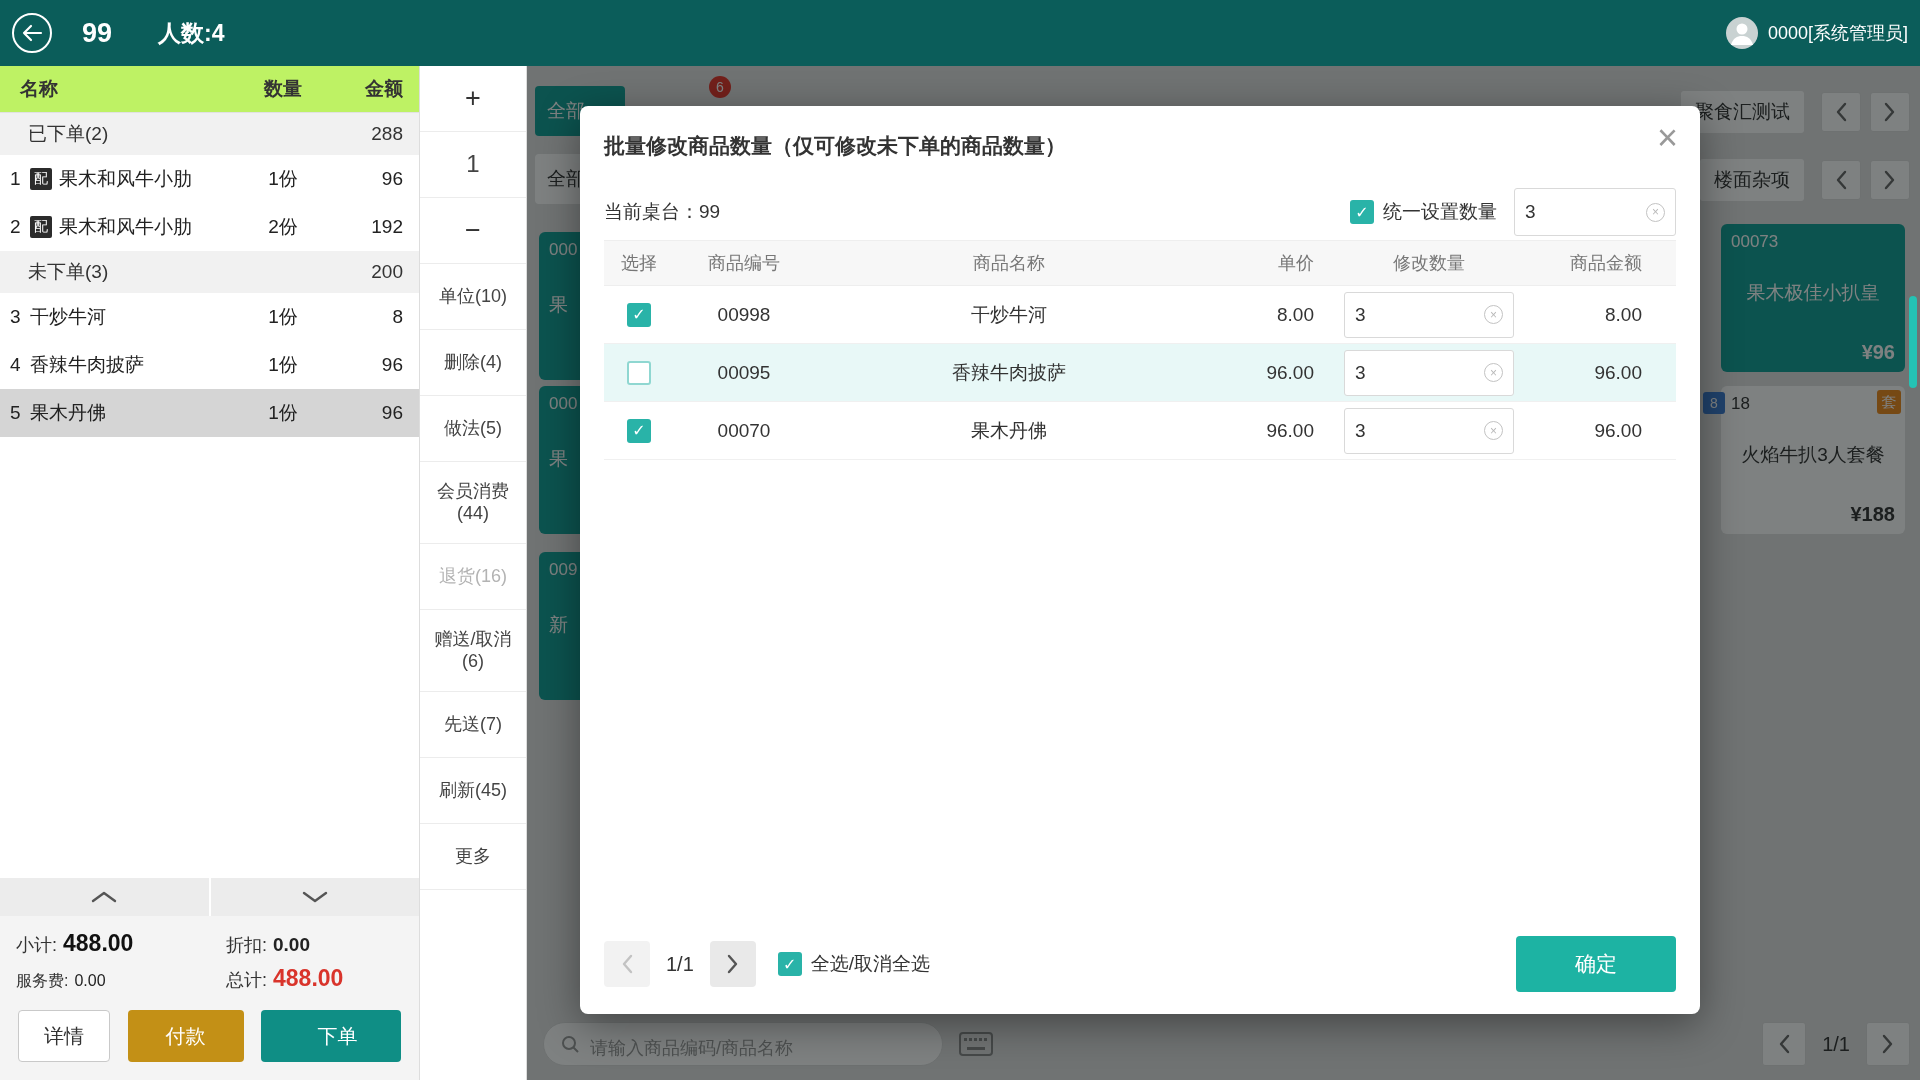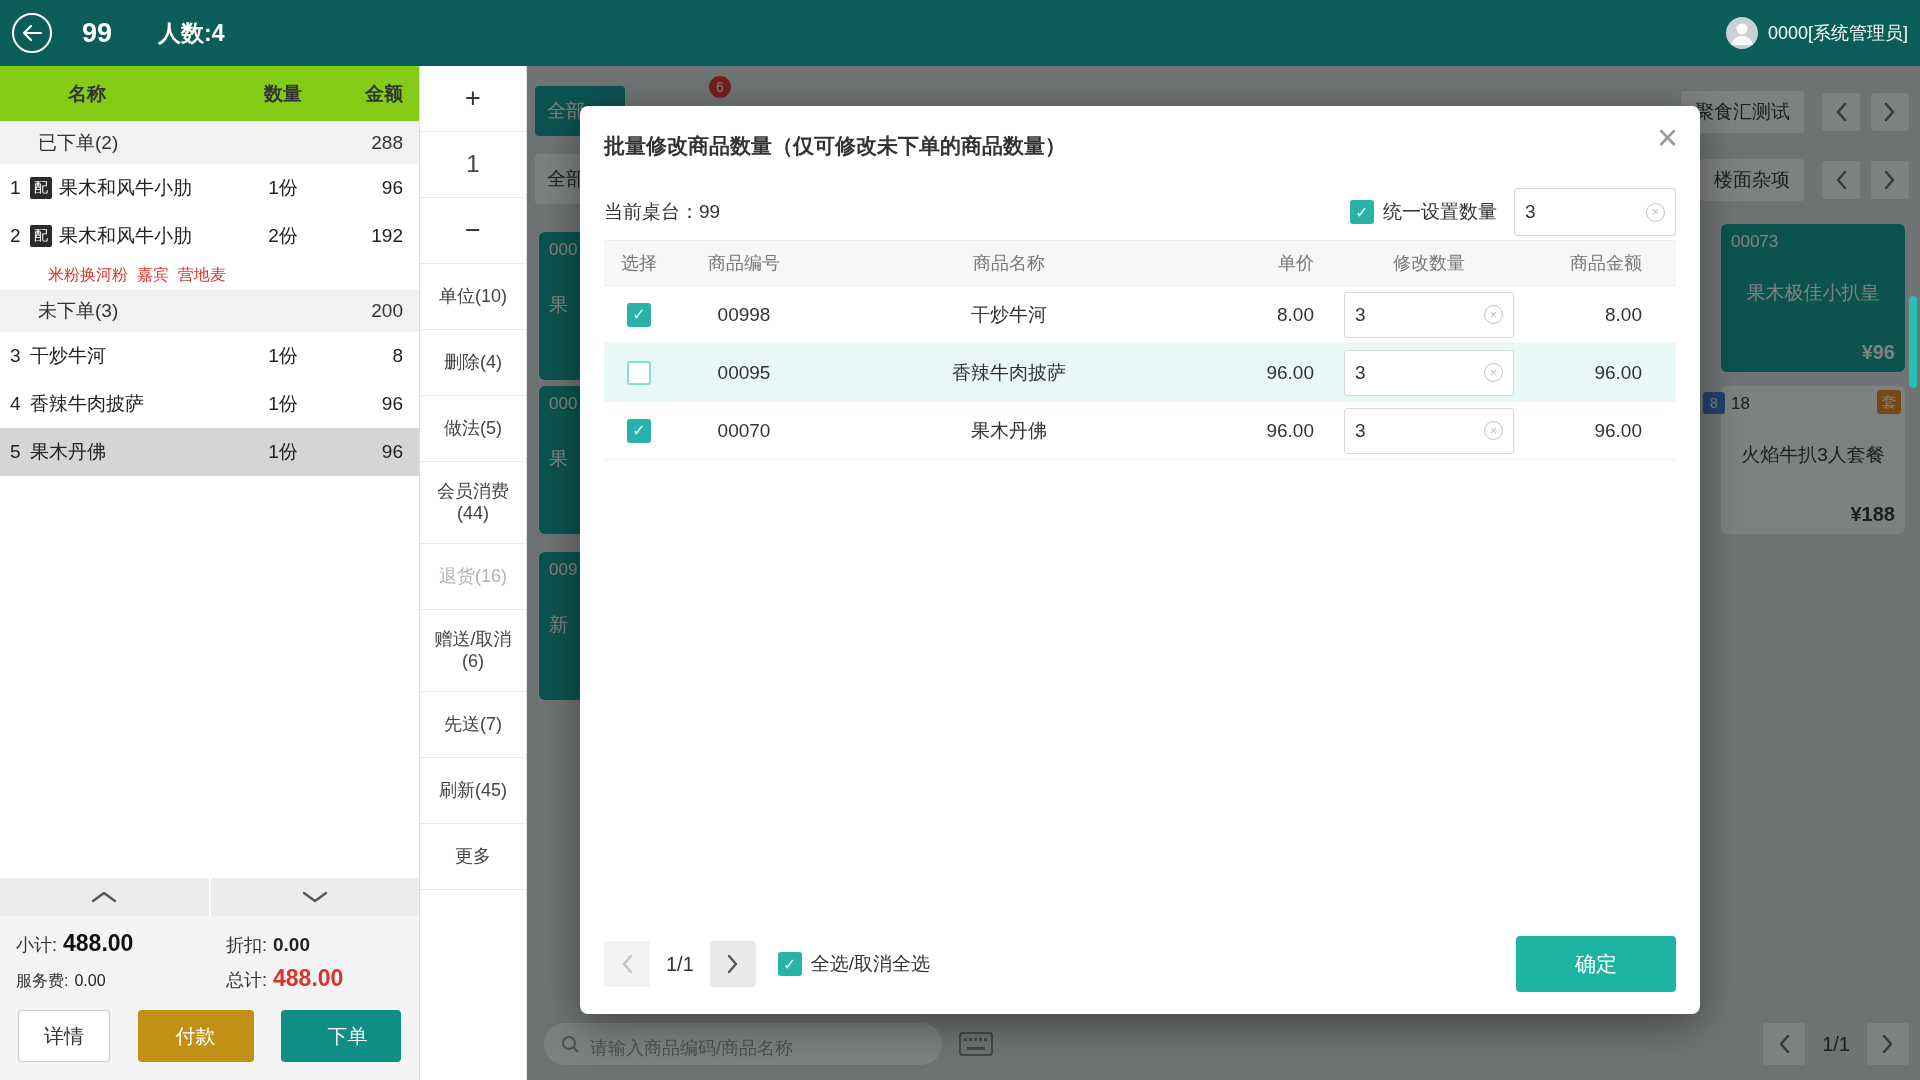--- a/index.html
+++ b/index.html
@@ -13,28 +13,28 @@
   .back-btn { width:40px; height:40px; border:2px solid #fff; border-radius:50%;
               display:flex; align-items:center; justify-content:center; margin-right:30px; cursor:pointer; }
   .tbl-no { font-size:27px; font-weight:bold; margin-right:46px; }
   .people { font-size:23px; font-weight:bold; }
   .tb-spacer { flex:1; }
   .user { display:flex; align-items:center; gap:10px; font-size:18px; cursor:pointer; }
 
   
   .left-panel { position:absolute; top:66px; left:0; width:420px; bottom:0; background:#f5f5f5;
                 display:flex; flex-direction:column; border-right:1px solid #ddd; }
-  .op-header { height:56px; background:#84cc16; border-bottom:1px solid #e2e2e2;
-               display:flex; align-items:center; font-size:19px; font-weight:bold; color:#333;padding-left:48px; }
+  .op-header { height:47px; background:#bef264; border-bottom:1px solid #e2e2e2;
+               display:flex; align-items:center; font-size:19px; font-weight:bold; color:#333; }
   .oph-name { flex:1; padding-left:20px; }
   .oph-qty { width:100px; text-align:center; }
   .oph-amt { width:86px; text-align:right; padding-right:16px; }
   .op-list { flex:1; background:#fff; overflow:hidden; }
   .o-group { height:42px; background:#f1f1f1; display:flex; align-items:center; font-size:19px; color:#333; }
-  .o-group .g-label { flex:1; padding-left:38px; }
+  .o-group .g-label { flex:1; padding-left:28px; }
   .o-group .g-amt { width:86px; text-align:right; padding-right:16px; }
   .o-row { min-height:48px; display:flex; align-items:center; font-size:19px; color:#222;
            background:#fff; cursor:pointer; }
   .o-row.selected { background:#d5d5d5; }
   .o-idx { width:30px; padding-left:10px; }
   .o-tag { width:22px; height:22px; background:#2b2b2b; color:#fff; font-size:14px;
            display:inline-flex; align-items:center; justify-content:center; border-radius:2px; margin-right:7px; }
   .o-name { flex:1; }
   .o-qty { width:100px; text-align:center; }
   .o-amt { width:86px; text-align:right; padding-right:16px; }
@@ -52,21 +52,21 @@
   .s-label.sm { font-size:16px; }
   .s-val { font-size:19px; font-weight:bold; color:#222; }
   .s-val.sm { font-size:16px; font-weight:normal; }
   .s-big { font-size:23px; font-weight:bold; color:#111; }
   .s-big.red { color:#d9342b; }
   .op-buttons { display:flex; justify-content:space-between; padding:12px 18px 18px 18px; }
   .op-buttons button { height:52px; font-size:20px; border-radius:4px; border:none; cursor:pointer;
                        font-family:inherit; }
   .btn-detail { width:92px; background:#fff; border:1px solid #c9c9c9 !important; color:#333; }
   .btn-pay { width:116px; background:#c39016; color:#fff; }
-  .btn-order { width:120px; background:#0f8e85; color:#fff;padding-left:13px; }
+  .btn-order { width:140px; background:#0f8e85; color:#fff;padding-left:13px; }
 
   
   .action-menu { position:absolute; top:66px; left:420px; width:107px; bottom:0; background:#fff;
                  border-right:1px solid #ddd; }
   .menu-item { height:66px; border-bottom:1px solid #ececec; display:flex; align-items:center;
                justify-content:center; font-size:18px; color:#444; text-align:center; cursor:pointer;
                padding:0 6px; flex-wrap:wrap; line-height:1.2; }
   .menu-item.tall { height:82px; }
   .menu-item.big { font-size:27px; color:#333; }
   .menu-item.num { font-size:24px; }
@@ -209,21 +209,20 @@
         <span class="o-qty">1份</span>
         <span class="o-amt">96</span>
       </div>
       <div class="o-row">
         <span class="o-idx">2</span>
         <span class="o-tag">配</span>
         <span class="o-name">果木和风牛小肋</span>
         <span class="o-qty">2份</span>
         <span class="o-amt">192</span>
       </div>
-      <div class="o-note">米粉换河粉  嘉宾  营地麦</div>
       <div class="o-group">
         <span class="g-label">未下单(3)</span>
         <span class="g-amt">200</span>
       </div>
       <div class="o-row">
         <span class="o-idx">3</span>
         <span class="o-name">干炒牛河</span>
         <span class="o-qty">1份</span>
         <span class="o-amt">8</span>
       </div>

